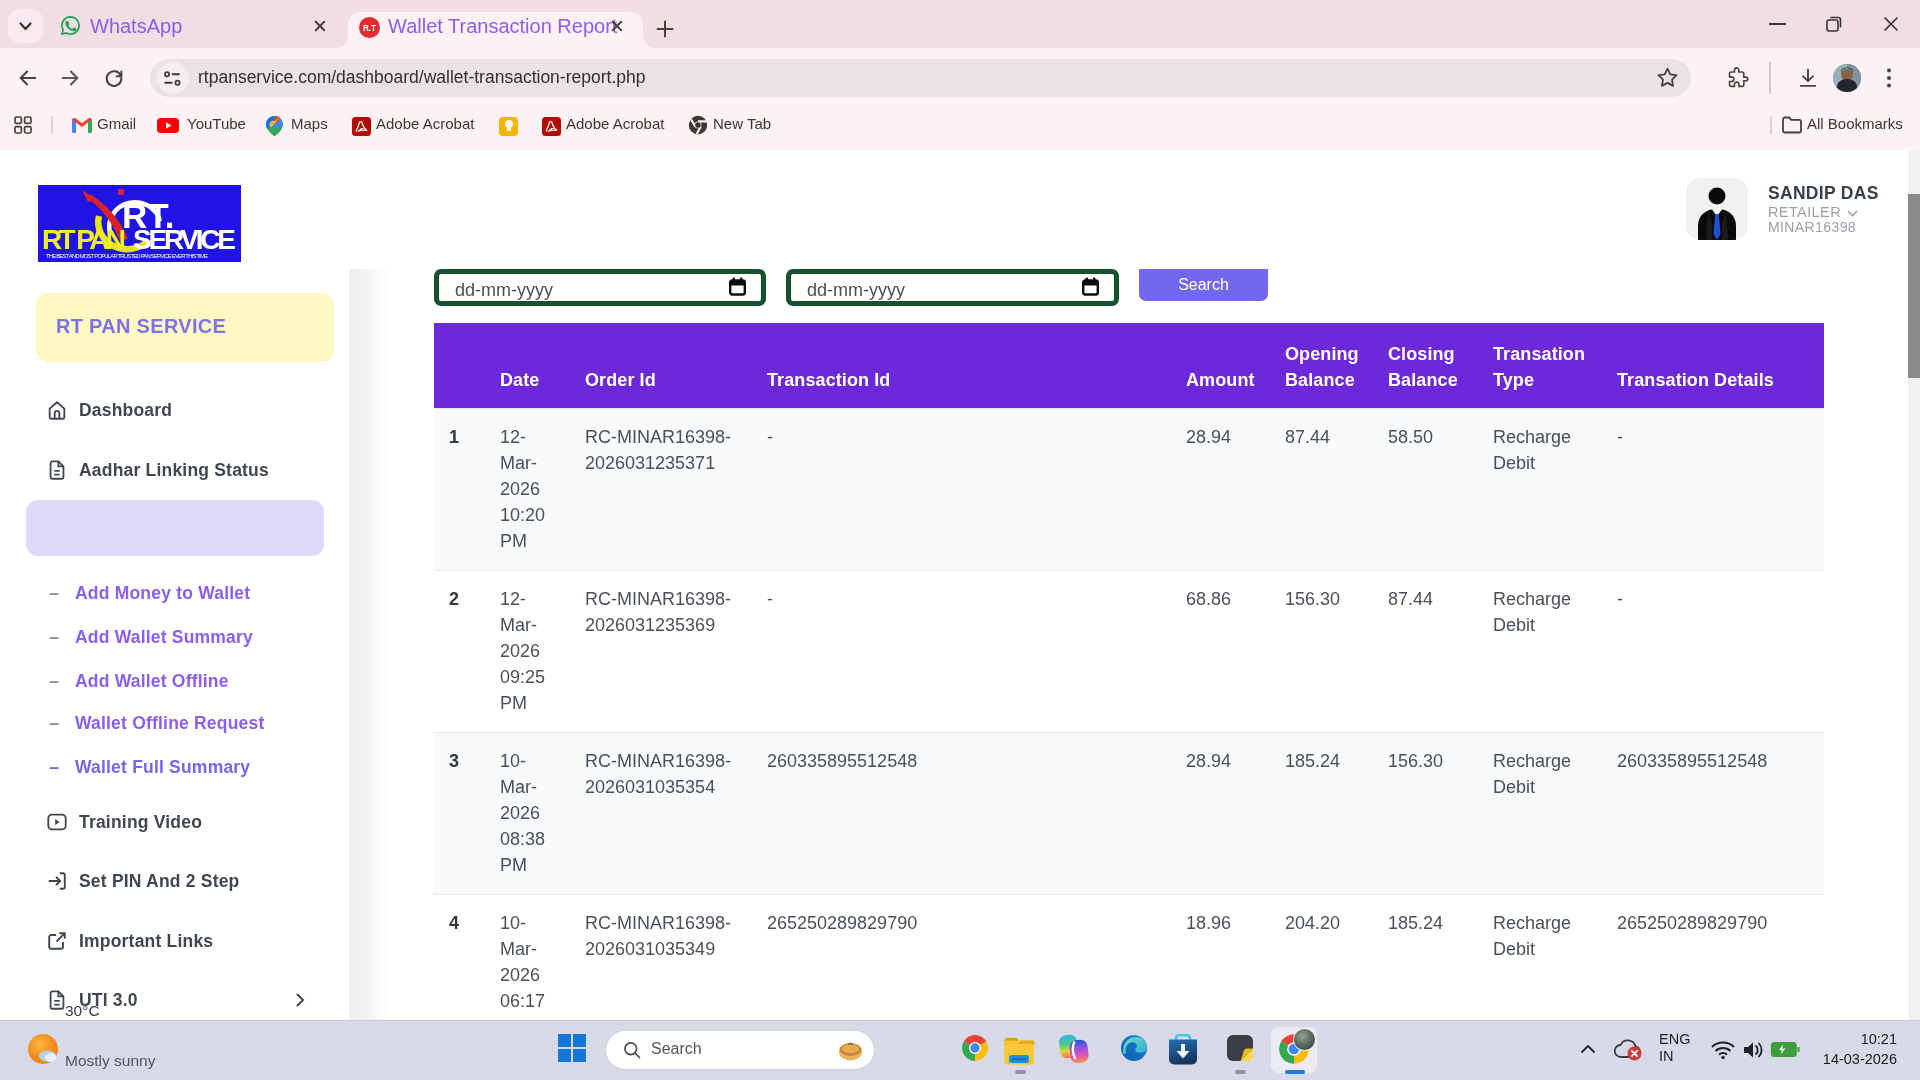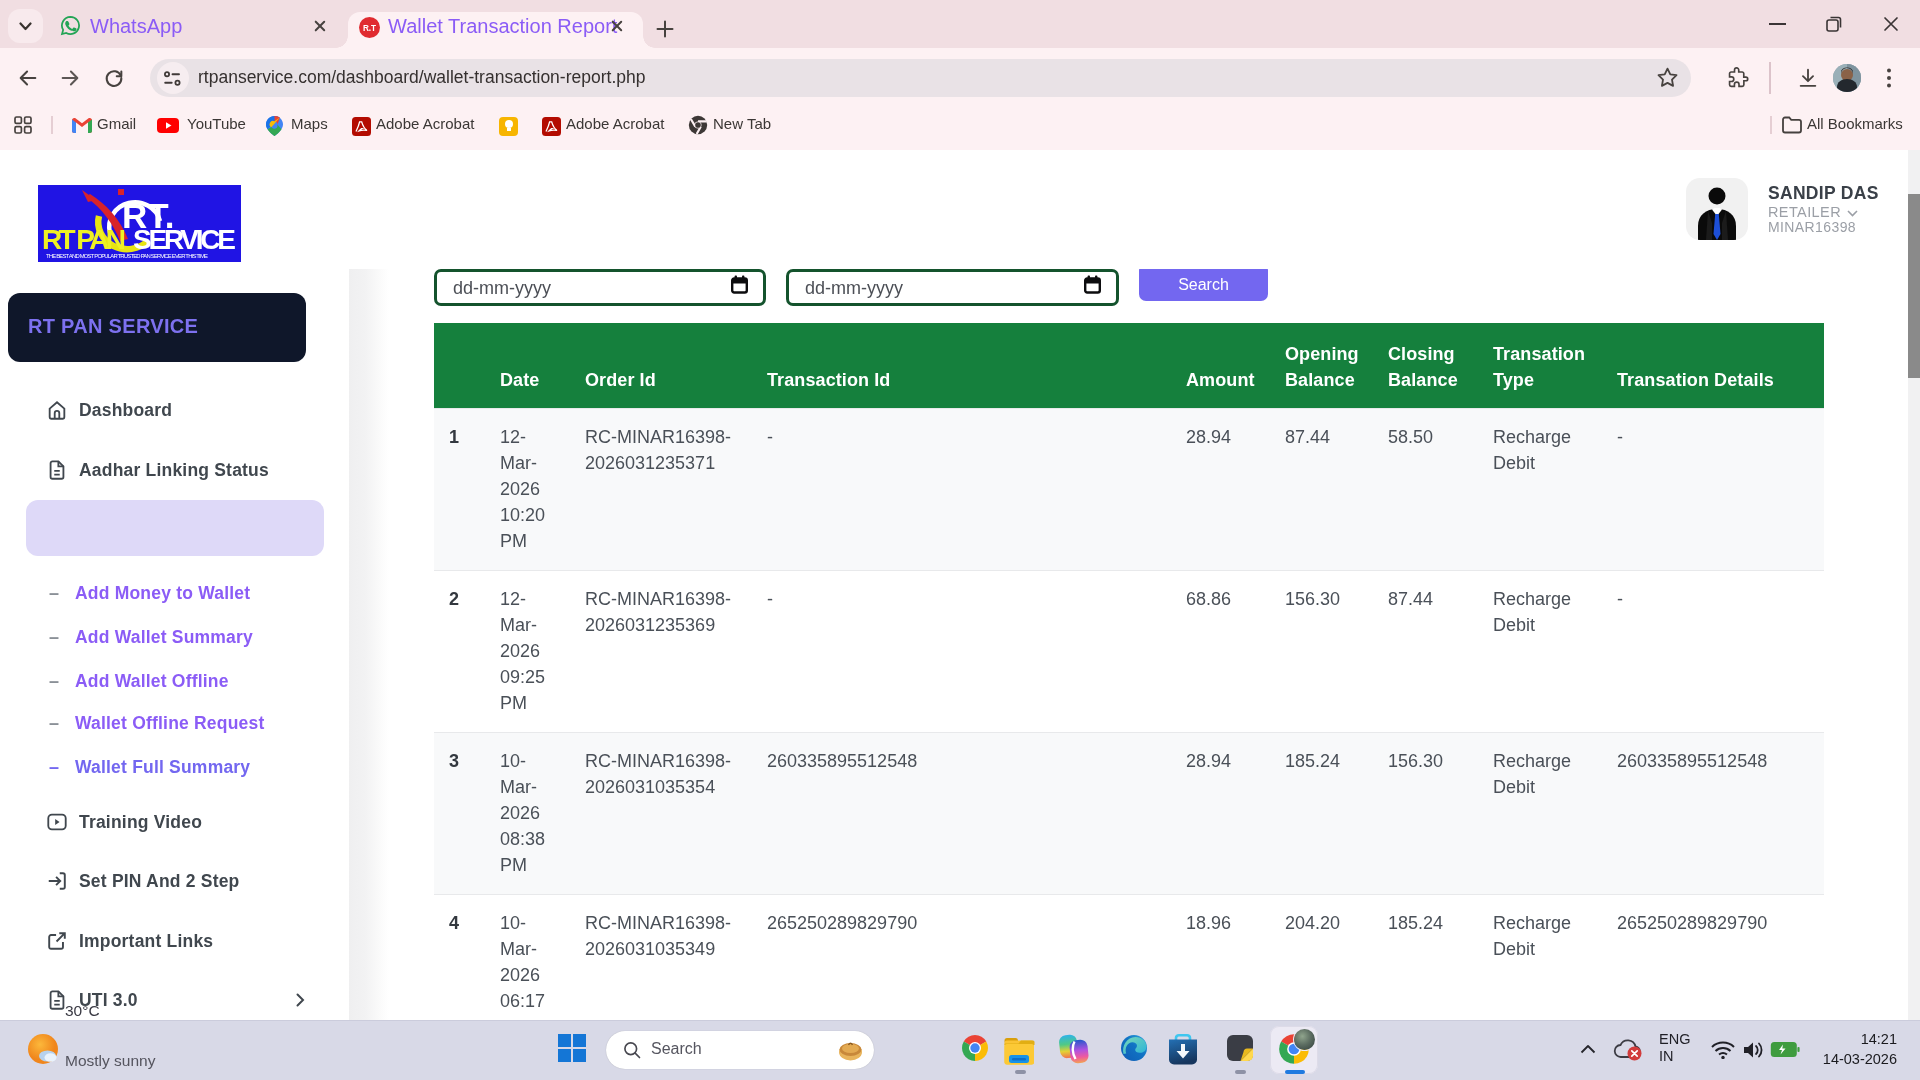--- a/index.html
+++ b/index.html
@@ -18,36 +18,36 @@
 .cross:before{transform:rotate(45deg)}
 .cross:after{transform:rotate(-45deg)}
 #urlpill{position:absolute;left:150px;top:59px;width:1541px;height:38px;border-radius:19px;background:#e9e2e6}
 #urltext{position:absolute;left:198px;top:58px;height:38px;line-height:38px;font-size:17.5px;color:#35302f;letter-spacing:0px}
 .bkitem{position:absolute;top:115px;height:18px;line-height:18px;font-size:15px;color:#3b3735}
 
 #page{position:absolute;left:0;top:150px;width:1904px;height:870px;background:#fff;overflow:hidden}
 #pghead{position:absolute;left:0;top:0;width:1904px;height:119px;background:#fff;z-index:6}
 #strip{position:absolute;left:349px;top:119px;width:40px;height:753px;background:linear-gradient(to right,#efeff0 0%,#f2f2f3 40%,#fbfbfb 80%,#ffffff 100%);z-index:1}
 
-.navlabel{position:absolute;left:8px;top:143px;width:298px;height:69px;background:#0f172a;border-radius:12px;z-index:2}
+.navlabel{position:absolute;left:36px;top:143px;width:298px;height:69px;background:#fef9c3;border-radius:12px;z-index:2}
 .navlabel span{position:absolute;left:20px;top:22px;font-size:20px;font-weight:bold;color:#7d71ef;letter-spacing:0.3px}
 .mitem{position:absolute;left:0;width:350px;height:44px;z-index:2}
 .mitem .mtxt{position:absolute;left:79px;top:50%;transform:translateY(-50%);font-size:17.5px;font-weight:bold;color:#40474e;letter-spacing:0.2px}
 .mitem svg{position:absolute;left:46px;top:50%;transform:translateY(-50%)}
 .walletbox{position:absolute;left:26px;top:350px;width:298px;height:56px;background:#ded9f8;border-radius:12px;z-index:2}
 .sitem{position:absolute;left:0;width:350px;height:30px;z-index:2}
 .sitem .dash{position:absolute;left:49px;top:50%;transform:translateY(-50%);font-size:18px;font-weight:bold;color:#8a9097}
 .sitem .stxt{position:absolute;left:75px;top:50%;transform:translateY(-50%);font-size:17.5px;color:#8b5cf6;font-weight:bold;letter-spacing:0.2px}
 
-.dinput{position:absolute;top:119px;height:37px;background:#fff;border:3px solid #14532d;border-radius:7px;z-index:2}
+.dinput{position:absolute;top:119px;height:37px;background:#fff;border:5px solid #14532d;border-radius:7px;z-index:2}
 .dinput .ph{position:absolute;left:16px;top:6px;font-size:18px;color:#4c4f56}
 #searchbtn{position:absolute;left:1139px;top:113px;width:129px;height:38px;background:#7367f0;border-radius:7px;z-index:2;color:#fff;font-size:16px;text-align:center;line-height:44px}
 #tablewrap{position:absolute;left:434px;top:173px;width:1390px;z-index:2}
 table{border-collapse:collapse;table-layout:fixed;width:1390px}
-thead th{background:#15803d;color:#fff;font-size:18px;font-weight:bold;text-align:left;vertical-align:bottom;padding:0 14px 15px 15px;height:85px;line-height:26px;letter-spacing:0.1px}
+thead th{background:#6d28d9;color:#fff;font-size:18px;font-weight:bold;text-align:left;vertical-align:bottom;padding:0 14px 15px 15px;height:85px;line-height:26px;letter-spacing:0.1px}
 tbody td{font-size:18px;color:#4a5058;vertical-align:top;padding:15px 15px 16px 15px;line-height:26px}
 tbody tr{border-top:1px solid #e8e9eb}
 tbody tr:nth-child(odd){background:#f8f9fa}
 td.num{font-weight:bold;color:#33383f}
 
 #sbtrack{position:absolute;left:1908px;top:150px;width:12px;height:870px;background:#f1f1f2}
 #sbthumb{position:absolute;left:1908px;top:194px;width:12px;height:184px;background:#8a8a8a}
 
 #taskbar{position:absolute;left:0;top:1020px;width:1920px;height:60px;background:#d8d9e7;border-top:1px solid #cbccdc}
 #tsearch{position:absolute;left:606px;top:1031px;width:268px;height:38px;background:#fff;border-radius:19px;box-shadow:0 0 1px rgba(0,0,0,.25)}
@@ -524,14 +524,14 @@
   </svg>
 <svg class="abs" style="left:1742px;top:1040px" width="22" height="20" viewBox="0 0 22 20">
     <path d="M2 7 h4 l5 -4.5 v15 L6 13 H2 Z" fill="#202027"></path>
     <path d="M14 6 a5.5 5.5 0 0 1 0 8 M17 3.5 a9.5 9.5 0 0 1 0 13" fill="none" stroke="#202027" stroke-width="1.8" stroke-linecap="round"></path>
   </svg>
 <svg class="abs" style="left:1770px;top:1040px" width="30" height="19" viewBox="0 0 30 19">
     <rect x="0.8" y="2" width="26" height="15" rx="3.5" fill="#3f9c3f"></rect>
     <rect x="27.4" y="7" width="2.2" height="5" rx="1" fill="#3f9c3f"></rect>
     <path d="M13 4.5 l-4 5.5 h3 l-1.5 4.5 5 -6 h-3.2 Z" fill="#fff"></path>
   </svg>
-<div class="ttime" style="top:1031px">14:21</div>
+<div class="ttime" style="top:1031px">10:21</div>
 <div class="ttime" style="top:1051px">14-03-2026</div>
 
 </body></html>

